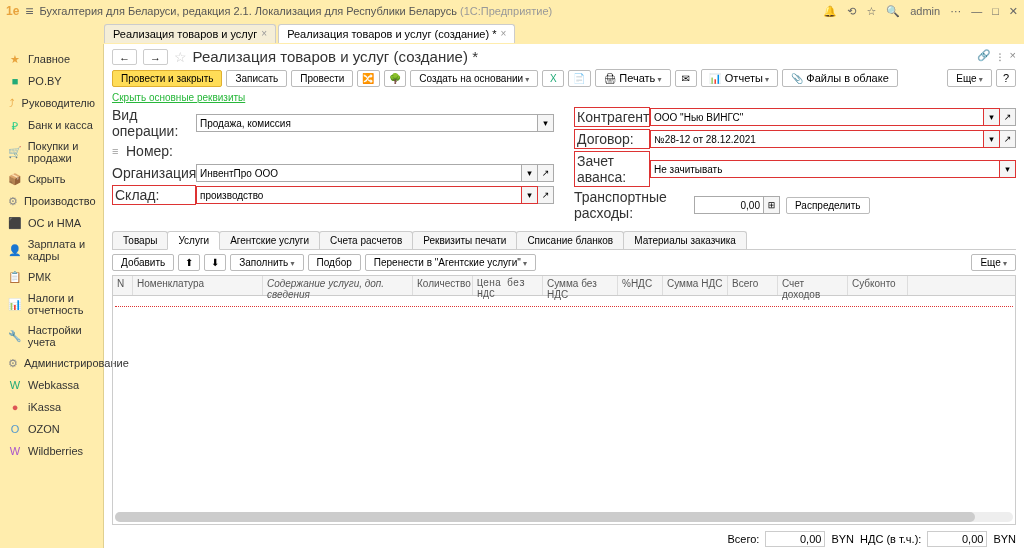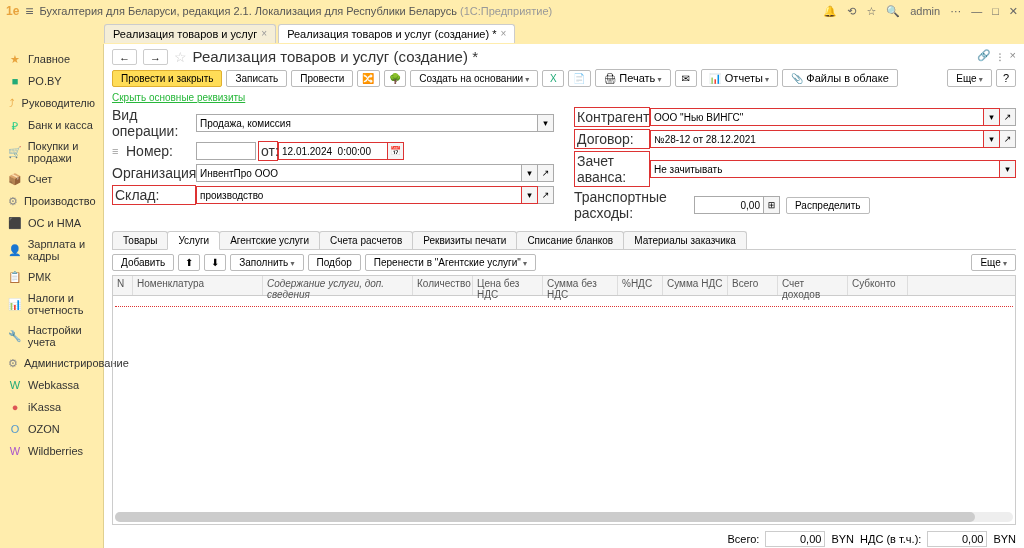--- a/index.html
+++ b/index.html
@@ -104,21 +104,21 @@
       <div class="sb-item">
         <span class="sb-ico" style="color:#2c8">₽</span>
         <span>Банк и касса</span>
       </div>
       <div class="sb-item">
         <span class="sb-ico" style="color:#d55">🛒</span>
         <span>Покупки и продажи</span>
       </div>
       <div class="sb-item">
         <span class="sb-ico" style="color:#888">📦</span>
-        <span>Счет</span>
+        <span>Скрыть</span>
       </div>
       <div class="sb-item">
         <span class="sb-ico" style="color:#888">⚙</span>
         <span>Производство</span>
       </div>
       <div class="sb-item">
         <span class="sb-ico" style="color:#888">⬛</span>
         <span>ОС и НМА</span>
       </div>
       <div class="sb-item">
@@ -197,26 +197,20 @@
         <div class="form-row">
             <span class="form-label">Вид операции:</span>
           <div class="form-field">
               <input class="inp" style="flex: 1 1 0%;" value="Продажа, комиссия">
               <span class="inp-btn">▾</span>
             </div>
           </div>
         <div class="form-row">
             <span style="width:14px;color:#999">≡</span>
             <span class="form-label" style="width:70px">Номер:</span>
-          <div class="form-field">
-              <input class="inp" style="width: 60px;">
-          <span class="form-label red" style="width:20px;margin-left:2px">от:</span>
-          <input class="inp red" style="width: 110px;" value="12.01.2024  0:00:00">
-              <span class="inp-btn" style="border-color:#d33">📅</span>
-            </div>
           </div>
         <div class="form-row">
             <span class="form-label">Организация:</span>
           <div class="form-field">
               <input class="inp" style="flex: 1 1 0%;" value="ИнвентПро ООО">
               <span class="inp-btn">▾</span>
               <span class="inp-btn">↗</span>
             </div>
           </div>
         <div class="form-row">
@@ -282,21 +276,21 @@
       <button class="btn dd">Перенести в "Агентские услуги"</button>
       <button class="btn dd more-btn">Еще</button>
     </div>
 
     <div class="grid">
       <div class="grid-header" id="gridhead">
           <div class="gh" style="width: 20px;">N</div>
           <div class="gh" style="width: 130px;">Номенклатура</div>
           <div class="gh" style="width: 150px; font-style: italic;">Содержание услуги, доп. сведения</div>
           <div class="gh" style="width: 60px;">Количество</div>
-          <div class="gh" style="width: 70px;">Цена без НДС</div>
+          <div class="gh" style="width: 70px; font-family: Liberation Mono, monospace;">Цена без НДС</div>
           <div class="gh" style="width: 75px;">Сумма без НДС</div>
           <div class="gh" style="width: 45px;">%НДС</div>
           <div class="gh" style="width: 65px;">Сумма НДС</div>
           <div class="gh" style="width: 50px;">Всего</div>
           <div class="gh" style="width: 70px;">Счет доходов</div>
           <div class="gh" style="width: 60px;">Субконто</div>
         </div>
       <div class="grid-redline"></div>
       <div class="grid-scroll"></div>
       <div class="grid-thumb"></div>

